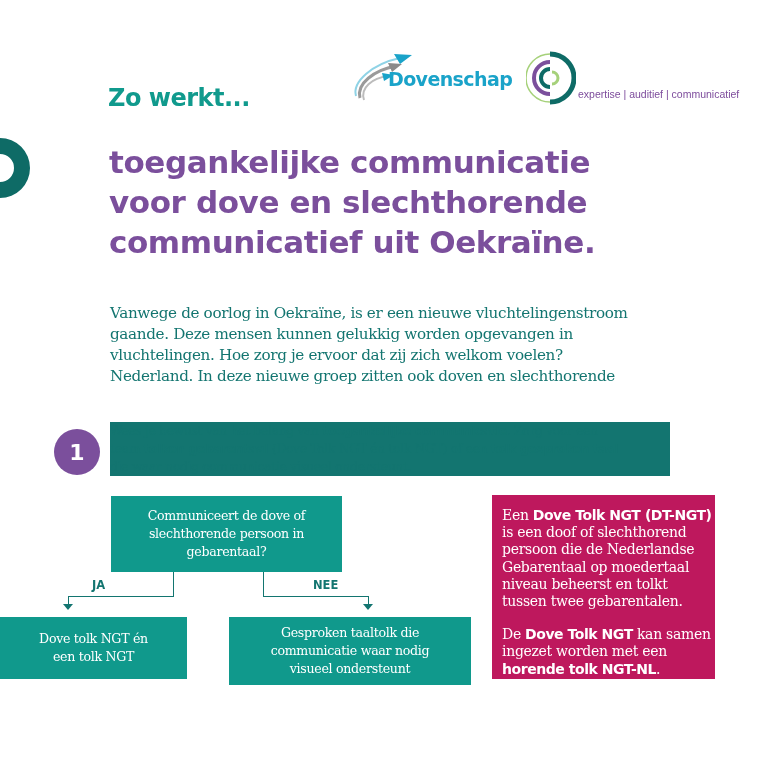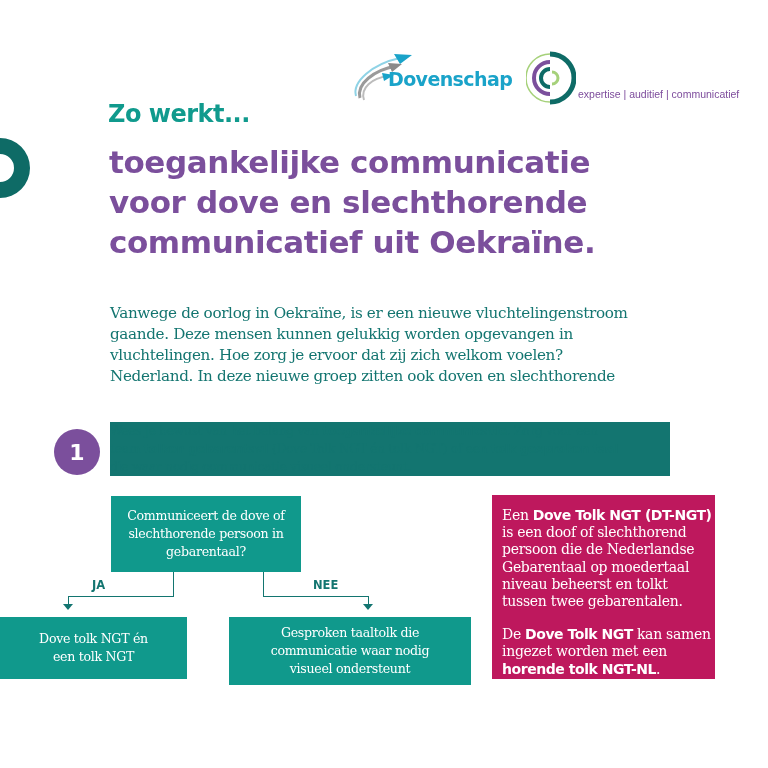--- a/index.html
+++ b/index.html
@@ -27,21 +27,21 @@
     white-space: nowrap;
   }
 
   .half-circle {
     left: 0; top: 138px; width: 30px; height: 60px;
   }
 
   .kicker {
     left: 108px; top: 84px;
     font-family: "DejaVu Sans", sans-serif; font-weight: bold; font-size: 24px;
-    color: #109a8d; letter-spacing: -0.5px; margin-top: 16px;
+    color: #109a8d; letter-spacing: -0.5px;
   }
 
   .title {
     left: 109px; top: 142px; width: 560px;
     font-family: "DejaVu Sans", sans-serif; font-weight: bold; font-size: 31px;
     line-height: 40px; color: #7b4f9c; letter-spacing: -0.4px;
   }
   .title span { display: block; white-space: nowrap; }
 
   .intro {
@@ -64,21 +64,21 @@
   }
   .step-text .line { display: block; white-space: nowrap; }
   .step-text b { font-family: "DejaVu Sans", sans-serif; font-weight: bold; letter-spacing: -0.4px; }
 
   .box-teal {
     background: #10998c; color: #ffffff;
     display: flex; align-items: center; justify-content: center; text-align: center;
     font-family: "DejaVu Serif", serif; font-size: 12.6px; line-height: 18px;
     letter-spacing: -0.3px;
   }
-  .q-box { left: 111px; top: 496px; width: 190px; height: 76px; padding: 14px 6px; }
+  .q-box { left: 111px; top: 496px; width: 231px; height: 76px; padding: 14px 6px; }
   .yes-box { left: 0; top: 617px; width: 187px; height: 62px; }
   .no-box { left: 229px; top: 617px; width: 242px; height: 68px; }
 
   .line { background: #137570; }
   .connector { position: absolute; background: #137570; }
 
   .branch-label {
     font-family: "DejaVu Sans", sans-serif; font-weight: bold; font-size: 11.5px;
     color: #137570;
   }

